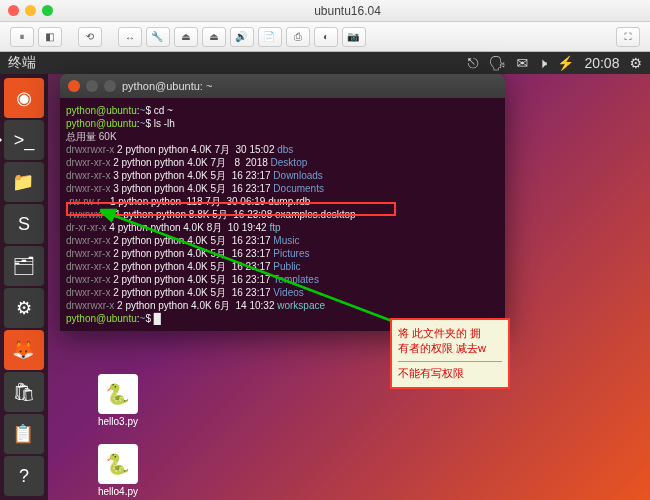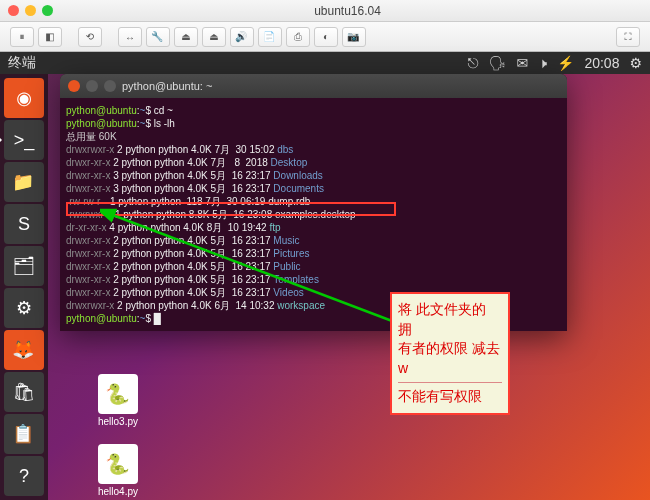--- a/index.html
+++ b/index.html
@@ -13,32 +13,32 @@
 .vm-btn{width:24px;height:20px;background:linear-gradient(#fff,#f0f0f0);border:1px solid #ccc;border-radius:3px;display:flex;align-items:center;justify-content:center;font-size:10px;color:#555}
 .vm-spacer{flex:1}
 .ubuntu-panel{height:22px;background:#2c2c2c;display:flex;align-items:center;padding:0 8px;color:#ddd;font-size:14px}
 .panel-left{display:flex;gap:8px}
 .panel-right{margin-left:auto;display:flex;gap:10px;align-items:center}
 .desktop{position:relative;height:426px;background:linear-gradient(135deg,#5e2750 0%,#77216f 40%,#e95420 100%);display:flex}
 .launcher{width:48px;background:rgba(40,20,30,0.85);display:flex;flex-direction:column;align-items:center;padding-top:4px;gap:2px}
 .licon{width:40px;height:40px;border-radius:4px;display:flex;align-items:center;justify-content:center;font-size:18px;color:#fff}
 .l-orange{background:#e95420}.l-dark{background:#3c3c3c}.l-arrow{position:relative}
 .l-arrow::before{content:"";position:absolute;left:-6px;top:16px;border:4px solid transparent;border-left-color:#fff}
-.terminal{position:absolute;left:60px;top:0;width:507px;background:#300a24;border-radius:6px 6px 0 0;box-shadow:0 8px 30px rgba(0,0,0,0.5);font-family:monospace;font-size:10px;color:#d0d0d0;line-height:1.3}
+.terminal{position:absolute;left:60px;top:0;width:445px;background:#300a24;border-radius:6px 6px 0 0;box-shadow:0 8px 30px rgba(0,0,0,0.5);font-family:monospace;font-size:10px;color:#d0d0d0;line-height:1.3}
 .term-title{height:24px;background:linear-gradient(#4a4a4a,#3a3a3a);border-radius:6px 6px 0 0;display:flex;align-items:center;padding:0 8px;gap:6px;color:#ddd;font-size:11px}
 .tcircle{width:12px;height:12px;border-radius:50%;background:#5a5a5a}
 .tcircle.r{background:#e95420}
 .term-body{padding:6px 6px}
 .prompt .user{color:#8ae234}.prompt .path{color:#729fcf}.prompt .white{color:#eee}
 .row{white-space:pre}
 .perm{color:#8a8a8a}.num{color:#eee}.own{color:#eee}.size{color:#eee}.date{color:#eee}
 .folder{color:#729fcf}.folder-hl{color:#73c3c3}
 .highlight-box{position:absolute;border:2px solid #ff3b30;pointer-events:none}
 .hb1{left:66px;top:128px;width:330px;height:14px}
-.callout{position:absolute;left:390px;top:218px;width:120px;border:2px solid #ff3b30;background:#f5f5dc;padding:6px;font-size:14px;color:#d00;line-height:1.4}
+.callout{position:absolute;left:390px;top:244px;width:120px;border:2px solid #ff3b30;background:#f5f5dc;padding:6px;font-size:11px;color:#d00;line-height:1.4}
 .callout hr{border:none;border-top:1px solid #d88;margin:4px 0}
 .arrow-svg{position:absolute;left:100px;top:130px;pointer-events:none}
 .file-icon{position:absolute;width:56px;text-align:center;color:#fff;font-size:10px}
 .file-icon .ico{width:40px;height:40px;margin:0 auto 2px;background:#fff;border-radius:4px;display:flex;align-items:center;justify-content:center;font-size:20px}
 </style>
 </head>
 <body>
 
 <div class="mac-bar">
  <div class="traffic">

